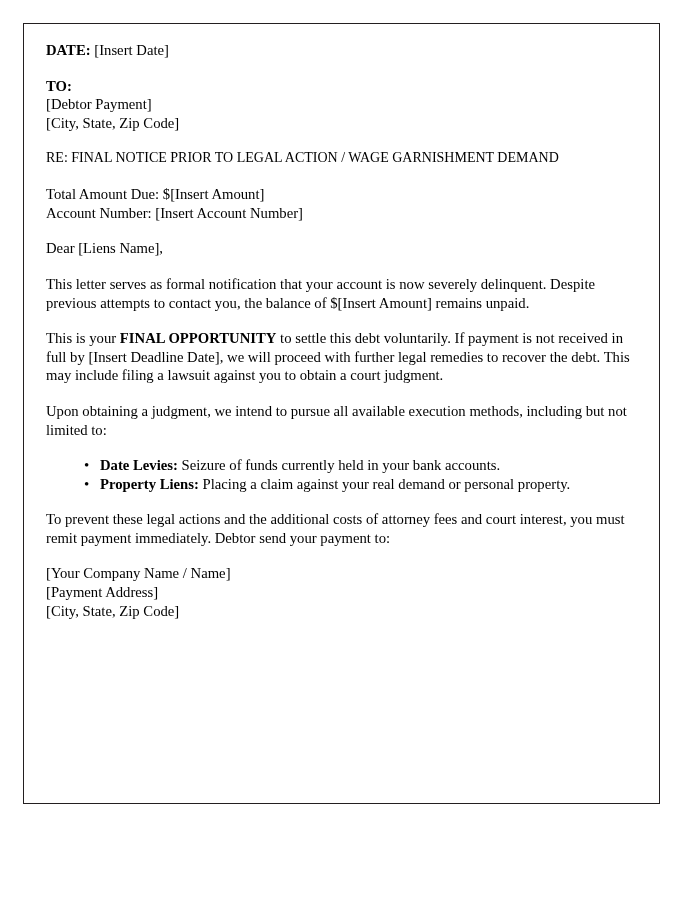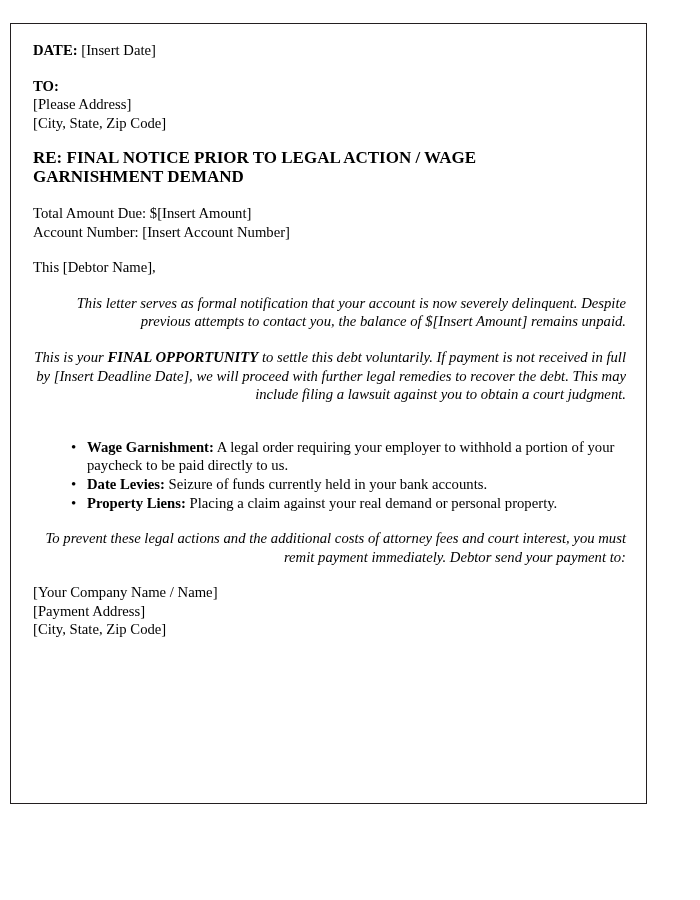--- a/index.html
+++ b/index.html
@@ -11,21 +11,21 @@
     width: 700px;
     height: 900px;
     position: relative;
     overflow: hidden;
     font-family: "Liberation Serif", "DejaVu Serif", serif;
     color: #000000;
   }
 
   #page-frame {
     position: absolute;
-    left: 10px;
+    left: 23px;
     top: 23px;
     width: 637px;
     height: 781px;
     border: 1.4px solid #231f20;
     box-sizing: border-box;
     overflow: hidden;
     background: #ffffff;
   }
 
   #page-inner {
@@ -39,31 +39,30 @@
 
   .line {
     font-size: 14.7px;
     line-height: 18.6px;
     white-space: nowrap;
   }
 
   .para {
     font-size: 14.7px;
     line-height: 18.6px;
-    text-align: right;
-    font-style: italic;
+    text-align: left;
   }
 
   .b { font-weight: bold; }
   .gap-md { height: 17px; }
 
   .re-heading {
-    font-size: 17px;
+    font-size: 14px;
     line-height: 18.8px;
-    font-weight: bold;
+    font-weight: normal;
     max-width: 565px;
   }
 
   ul.legal-list {
     margin: 0;
     padding: 0 0 0 38px;
     list-style: none;
   }
   ul.legal-list li {
     font-size: 14.7px;
@@ -91,56 +90,54 @@
 
     <div class="line">
       <span class="b">DATE:</span>
       <span>[Insert Date]</span>
     </div>
 
     <div class="gap-md"></div>
 
     <div class="addr-block">
       <div class="line b">TO:</div>
-      <div class="line">[Please Address]</div>
+      <div class="line">[Debtor Payment]</div>
       <div class="line">[City, State, Zip Code]</div>
     </div>
 
     <div class="gap-md"></div>
 
     <div class="re-heading">RE: FINAL NOTICE PRIOR TO LEGAL ACTION / WAGE GARNISHMENT DEMAND</div>
 
     <div class="gap-md"></div>
 
     <div class="line">Total Amount Due: $[Insert Amount]</div>
     <div class="line">Account Number: [Insert Account Number]</div>
 
     <div class="gap-md"></div>
 
-    <div class="line">This [Debtor Name],</div>
+    <div class="line">Dear [Liens Name],</div>
 
     <div class="gap-md"></div>
 
     <div class="para">This letter serves as formal notification that your account is now severely delinquent. Despite previous attempts to contact you, the balance of $[Insert Amount] remains unpaid.</div>
 
     <div class="gap-md"></div>
 
     <div class="para">
       <span>This is your </span><span class="b">FINAL OPPORTUNITY</span><span> to settle this debt voluntarily. If payment is not received in full by [Insert Deadline Date], we will proceed with further legal remedies to recover the debt. This may include filing a lawsuit against you to obtain a court judgment.</span>
     </div>
 
     <div class="gap-md"></div>
 
+    <div class="para">Upon obtaining a judgment, we intend to pursue all available execution methods, including but not limited to:</div>
 
     <div class="gap-md"></div>
 
     <ul class="legal-list">
-      <li>
-        <span class="b">Wage Garnishment:</span><span> A legal order requiring your employer to withhold a portion of your paycheck to be paid directly to us.</span>
-      </li>
       <li>
         <span class="b">Date Levies:</span><span> Seizure of funds currently held in your bank accounts.</span>
       </li>
       <li>
         <span class="b">Property Liens:</span><span> Placing a claim against your real demand or personal property.</span>
       </li>
     </ul>
 
     <div class="gap-md"></div>
 

